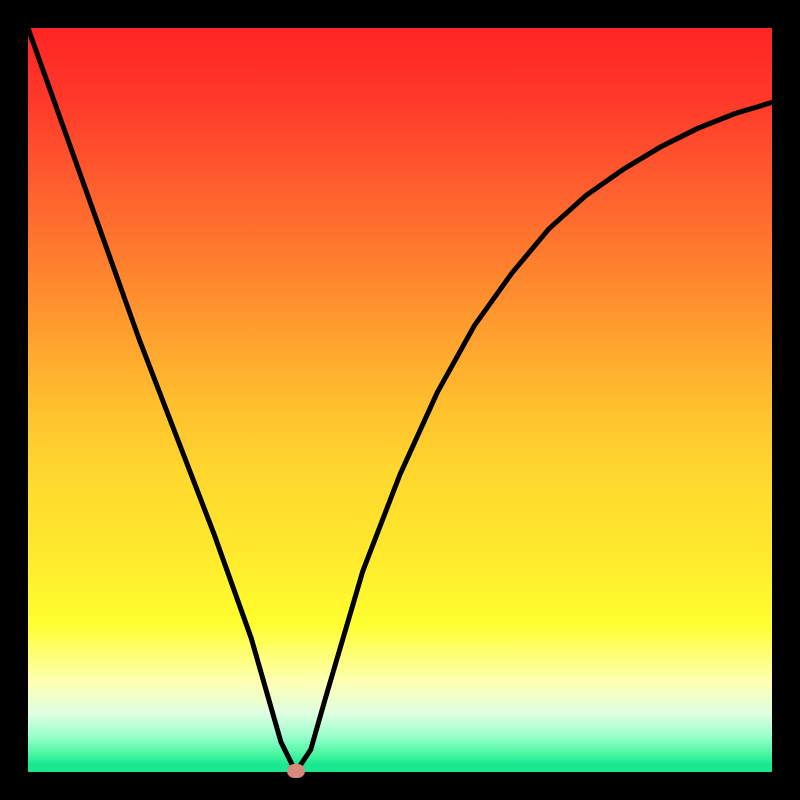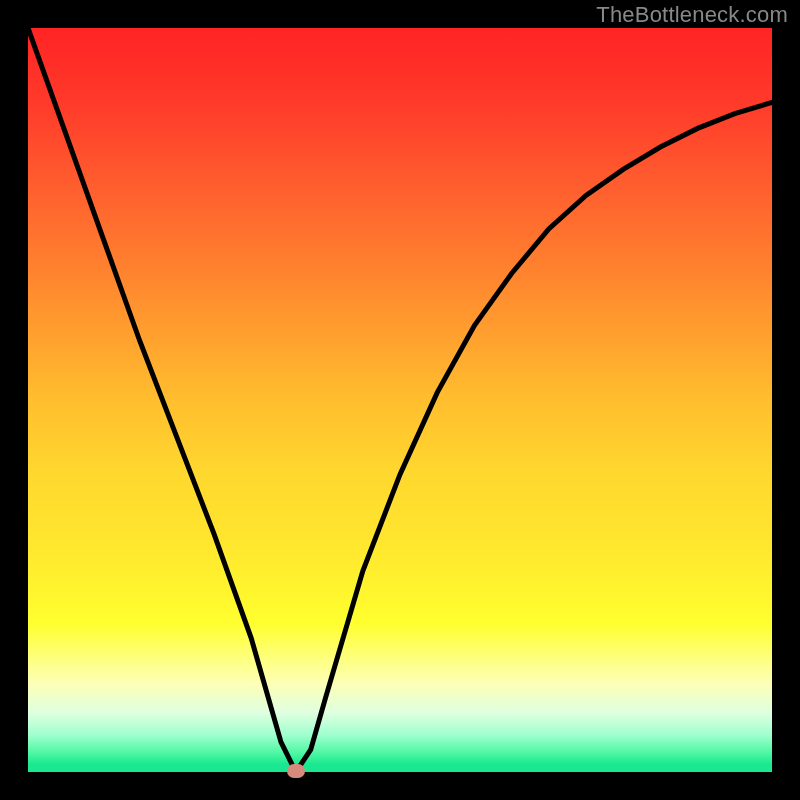--- a/index.html
+++ b/index.html
@@ -63,21 +63,20 @@
     color: #888;
     font-size: 22px;
     font-weight: 500;
     letter-spacing: 0.2px;
   }
 </style>
 </head>
 <body>
 <div class="container">
 
-  <div class="watermark">TheBottleneck.com</div>
 
   <div class="plot-area">
     <svg class="curve" viewBox="0 0 744 744" preserveAspectRatio="none">
       <path id="curvePath" d="M0.0 0.0 L37.2 104.2 L74.4 208.3 L111.6 312.5 L148.8 409.2 L186.0 505.9 L223.2 610.1 L253.0 714.2 L267.8 744.0 L282.7 721.7 L297.6 669.6 L334.8 543.1 L372.0 446.4 L409.2 364.6 L446.4 297.6 L483.6 245.5 L520.8 200.9 L558.0 167.4 L595.2 141.4 L632.4 119.0 L669.6 100.4 L706.8 85.6 L744.0 74.4 " fill="none" stroke="#000" stroke-width="5" stroke-linecap="round"></path>
     </svg>
     <div class="marker" style="left: 258.84px; top: 736px;"></div>
   </div>
 
 </div>
 

